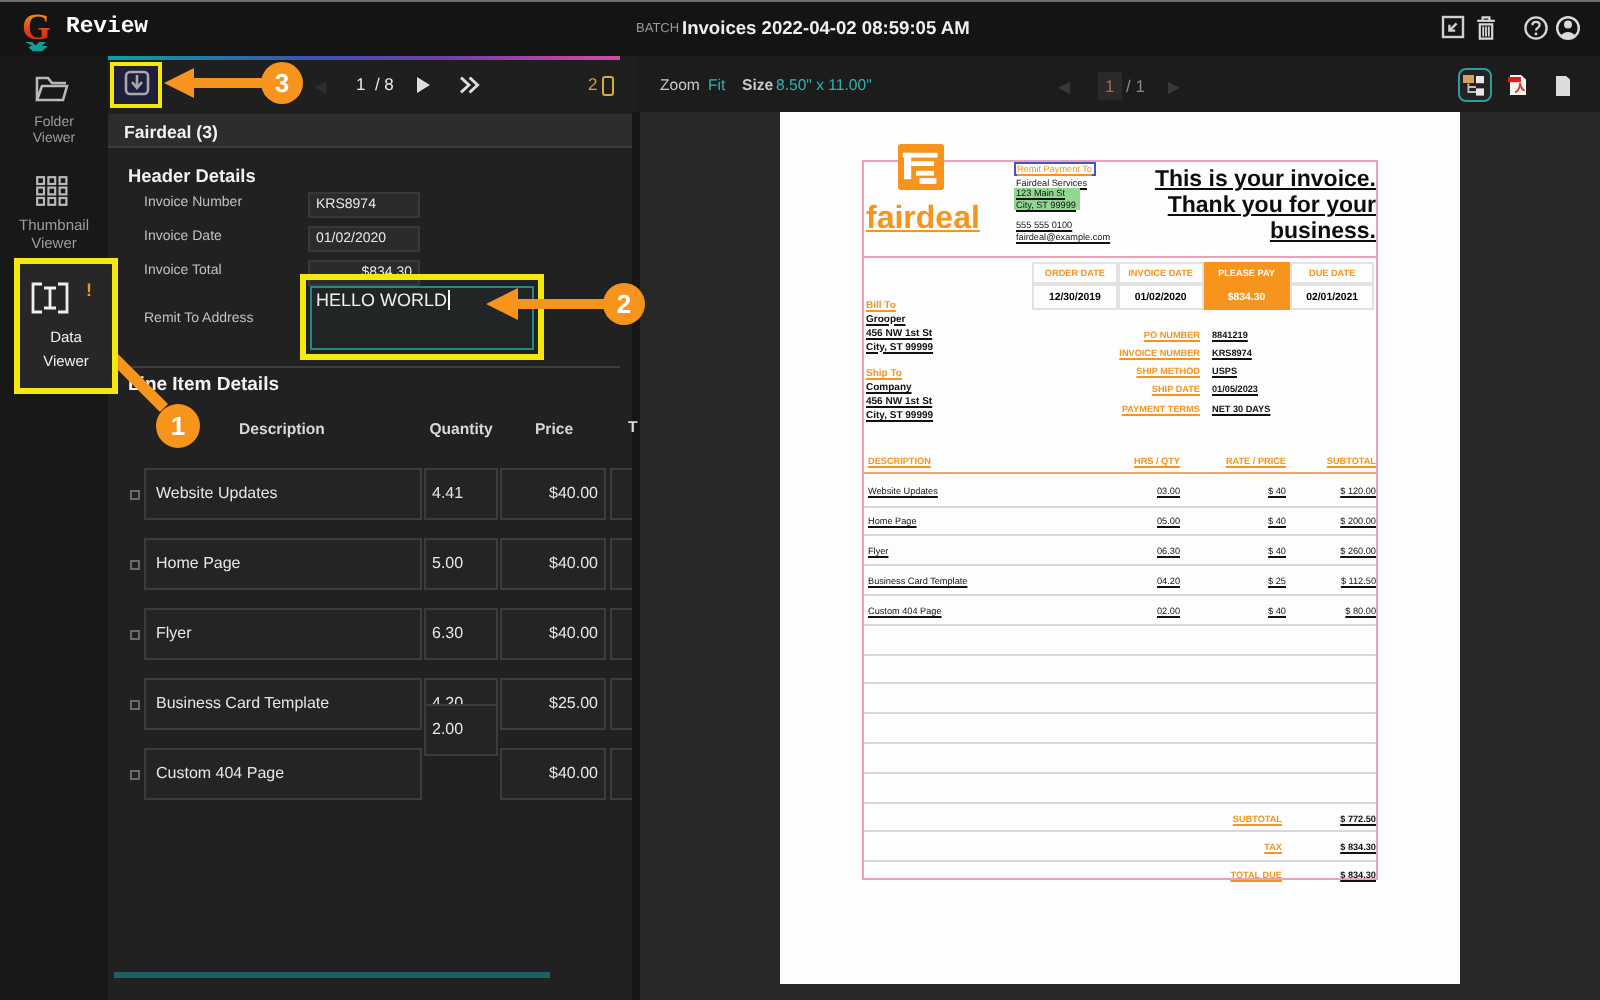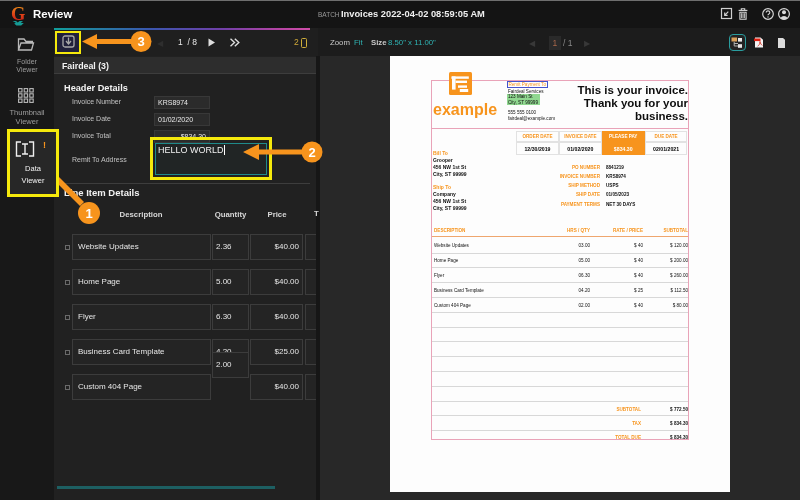--- a/index.html
+++ b/index.html
@@ -18,21 +18,21 @@
     <defs>
         <linearGradient id="ggrad" x1="0" y1="0" x2="0" y2="1">
       <stop offset="0" stop-color="#f0a818"></stop>
           <stop offset="0.5" stop-color="#e04818"></stop>
           <stop offset="1" stop-color="#c41414"></stop>
     </linearGradient>
       </defs>
     <text x="1" y="16.5" font-family="Liberation Serif, serif" font-weight="bold" font-size="18.5" fill="url(#ggrad)">G</text>
     <path d="M2.5 18 L6 18 L7.8 19.6 L9.6 18 L13 18 L10.8 20 L13.8 20 L11.2 22.6 L6.4 22.6 L4.2 20.6 L6 19.8 Z" fill="#159a94"></path>
   </svg>
-  <div class="abs" style="left:33px;top:8px;font-size:11.4px;font-weight:bold;color:#fff;">Review</div>
+  <div class="abs" style="left:33px;top:8px;font-size:11.4px;font-weight:bold;color:#fff;font-family:Liberation Mono, monospace;">Review</div>
   <div class="abs" style="left:318px;top:11px;font-size:6.5px;color:#9a9a9a;">BATCH</div>
   <div class="abs" style="left:341px;top:8.5px;font-size:9.3px;font-weight:bold;color:#efefef;">Invoices 2022-04-02 08:59:05 AM</div>
 
   <svg class="abs" style="left:720px;top:7px;" width="72" height="14" viewBox="0 0 72 14">
 
     <rect x="1.5" y="1.5" width="10" height="10" fill="none" stroke="#cfcfcf" stroke-width="1.2"></rect>
     <path d="M8.3 4.7 L4.7 8.3 M4.7 5.4 L4.7 8.3 L7.6 8.3" stroke="#cfcfcf" stroke-width="1.2" fill="none"></path>
 
     <g stroke="#d8d8d8" stroke-width="1.1" fill="none">
       <path d="M18.6 3.4 H27.4"></path>
@@ -157,21 +157,21 @@
     .cb { position:absolute; left:65px; width:5px;height:5px;border:1px solid #6a6a6a; }
     .cell { position:absolute; background:#242424; border:1px solid #3c3c3c; height:26px; font-size:8px; color:#e6e6e6; line-height:24px; }
     .c1 { left:72px; width:139px; padding-left:5px; }
     .c2 { left:212px; width:37px; padding-left:3px; }
     .c3 { left:250px; width:53px; text-align:right; padding-right:3px; }
     .c4 { left:305px; width:11px; border-right:none; }
   </style>
   <div>
     <div class="cb" style="top:245px;"></div>
     <div class="cell c1" style="top:234px;">Website Updates</div>
-    <div class="cell c2" style="top:234px;">2.36</div>
+    <div class="cell c2" style="top:234px;">4.41</div>
     <div class="cell c3" style="top:234px;">$40.00</div>
     <div class="cell c4" style="top:234px;"></div>
 
     <div class="cb" style="top:280px;"></div>
     <div class="cell c1" style="top:269px;">Home Page</div>
     <div class="cell c2" style="top:269px;">5.00</div>
     <div class="cell c3" style="top:269px;">$40.00</div>
     <div class="cell c4" style="top:269px;"></div>
 
     <div class="cb" style="top:315px;"></div>
@@ -193,40 +193,40 @@
     <div class="cell c4" style="top:374px;"></div>
   </div>
 
   <div class="abs" style="left:57px;top:486px;width:218px;height:3px;background:#1d5f62;"></div>
 
   <div class="abs hatch" style="left:320px;top:56px;width:480px;height:444px;background:#282828;"></div>
 
   <div class="abs" style="left:390px;top:56px;width:340px;height:436px;background:#fdfdfd;"></div>
 
   <style>
-    .inv { position:absolute; color:#111; }
+    .inv { position:absolute; color:#111;text-decoration:underline; }
     .tiny { font-size:4.6px; line-height:6px; }
     .tb { font-size:4.6px; font-weight:bold; line-height:6px; }
     .org { color:#f7941d; }
     .hline { position:absolute; height:1px; background:#d8d8d8; left:432px; width:256px; }
   </style>
   <div class="abs" style="left:431px;top:80px;width:258px;height:360px;border:1px solid #e9a3b8;"></div>
   <div class="abs" style="left:431px;top:128px;width:258px;height:1px;background:#e9a3b8;"></div>
 
   <svg class="abs" style="left:449px;top:71.5px;" width="23" height="23" viewBox="0 0 23 23">
     <rect width="23" height="23" rx="1.5" fill="#f7941d"></rect>
     <g fill="#fdfdfd">
       <rect x="2.4" y="4.4" width="17.4" height="2.4"></rect>
       <rect x="3" y="4.4" width="3.6" height="13.2"></rect>
       <rect x="6.6" y="8.6" width="11.4" height="2.4"></rect>
       <rect x="9" y="13.4" width="9" height="2.4"></rect>
       <rect x="10.8" y="17" width="8.4" height="3"></rect>
     </g>
   </svg>
-  <div class="inv" style="left:433px;top:100.5px;font-size:16px;font-weight:bold;color:#f7941d;">example</div>
+  <div class="inv" style="left:433px;top:100.5px;font-size:16px;font-weight:bold;color:#f7941d;">fairdeal</div>
 
   <div class="abs" style="left:507px;top:80.5px;width:41px;height:7px;border:1px solid #4553cc;"></div>
   <div class="inv tiny org" style="left:508.5px;top:81.5px;">Remit Payment To</div>
   <div class="inv tiny" style="left:508px;top:88.5px;">Fairdeal Services</div>
   <div class="abs" style="left:507px;top:93.5px;width:33px;height:11px;background:#90d890;"></div>
   <div class="inv tiny" style="left:508px;top:94px;">123 Main St<br>City, ST 99999</div>
   <div class="inv tiny" style="left:508px;top:109.5px;">555 555 0100<br>fairdeal@example.com</div>
 
   <div class="inv" style="left:500px;top:84px;width:188px;text-align:right;font-size:11.5px;line-height:13px;font-weight:bold;color:#0d0d0d;">This is your invoice.<br>Thank you for your<br>business.</div>
 

